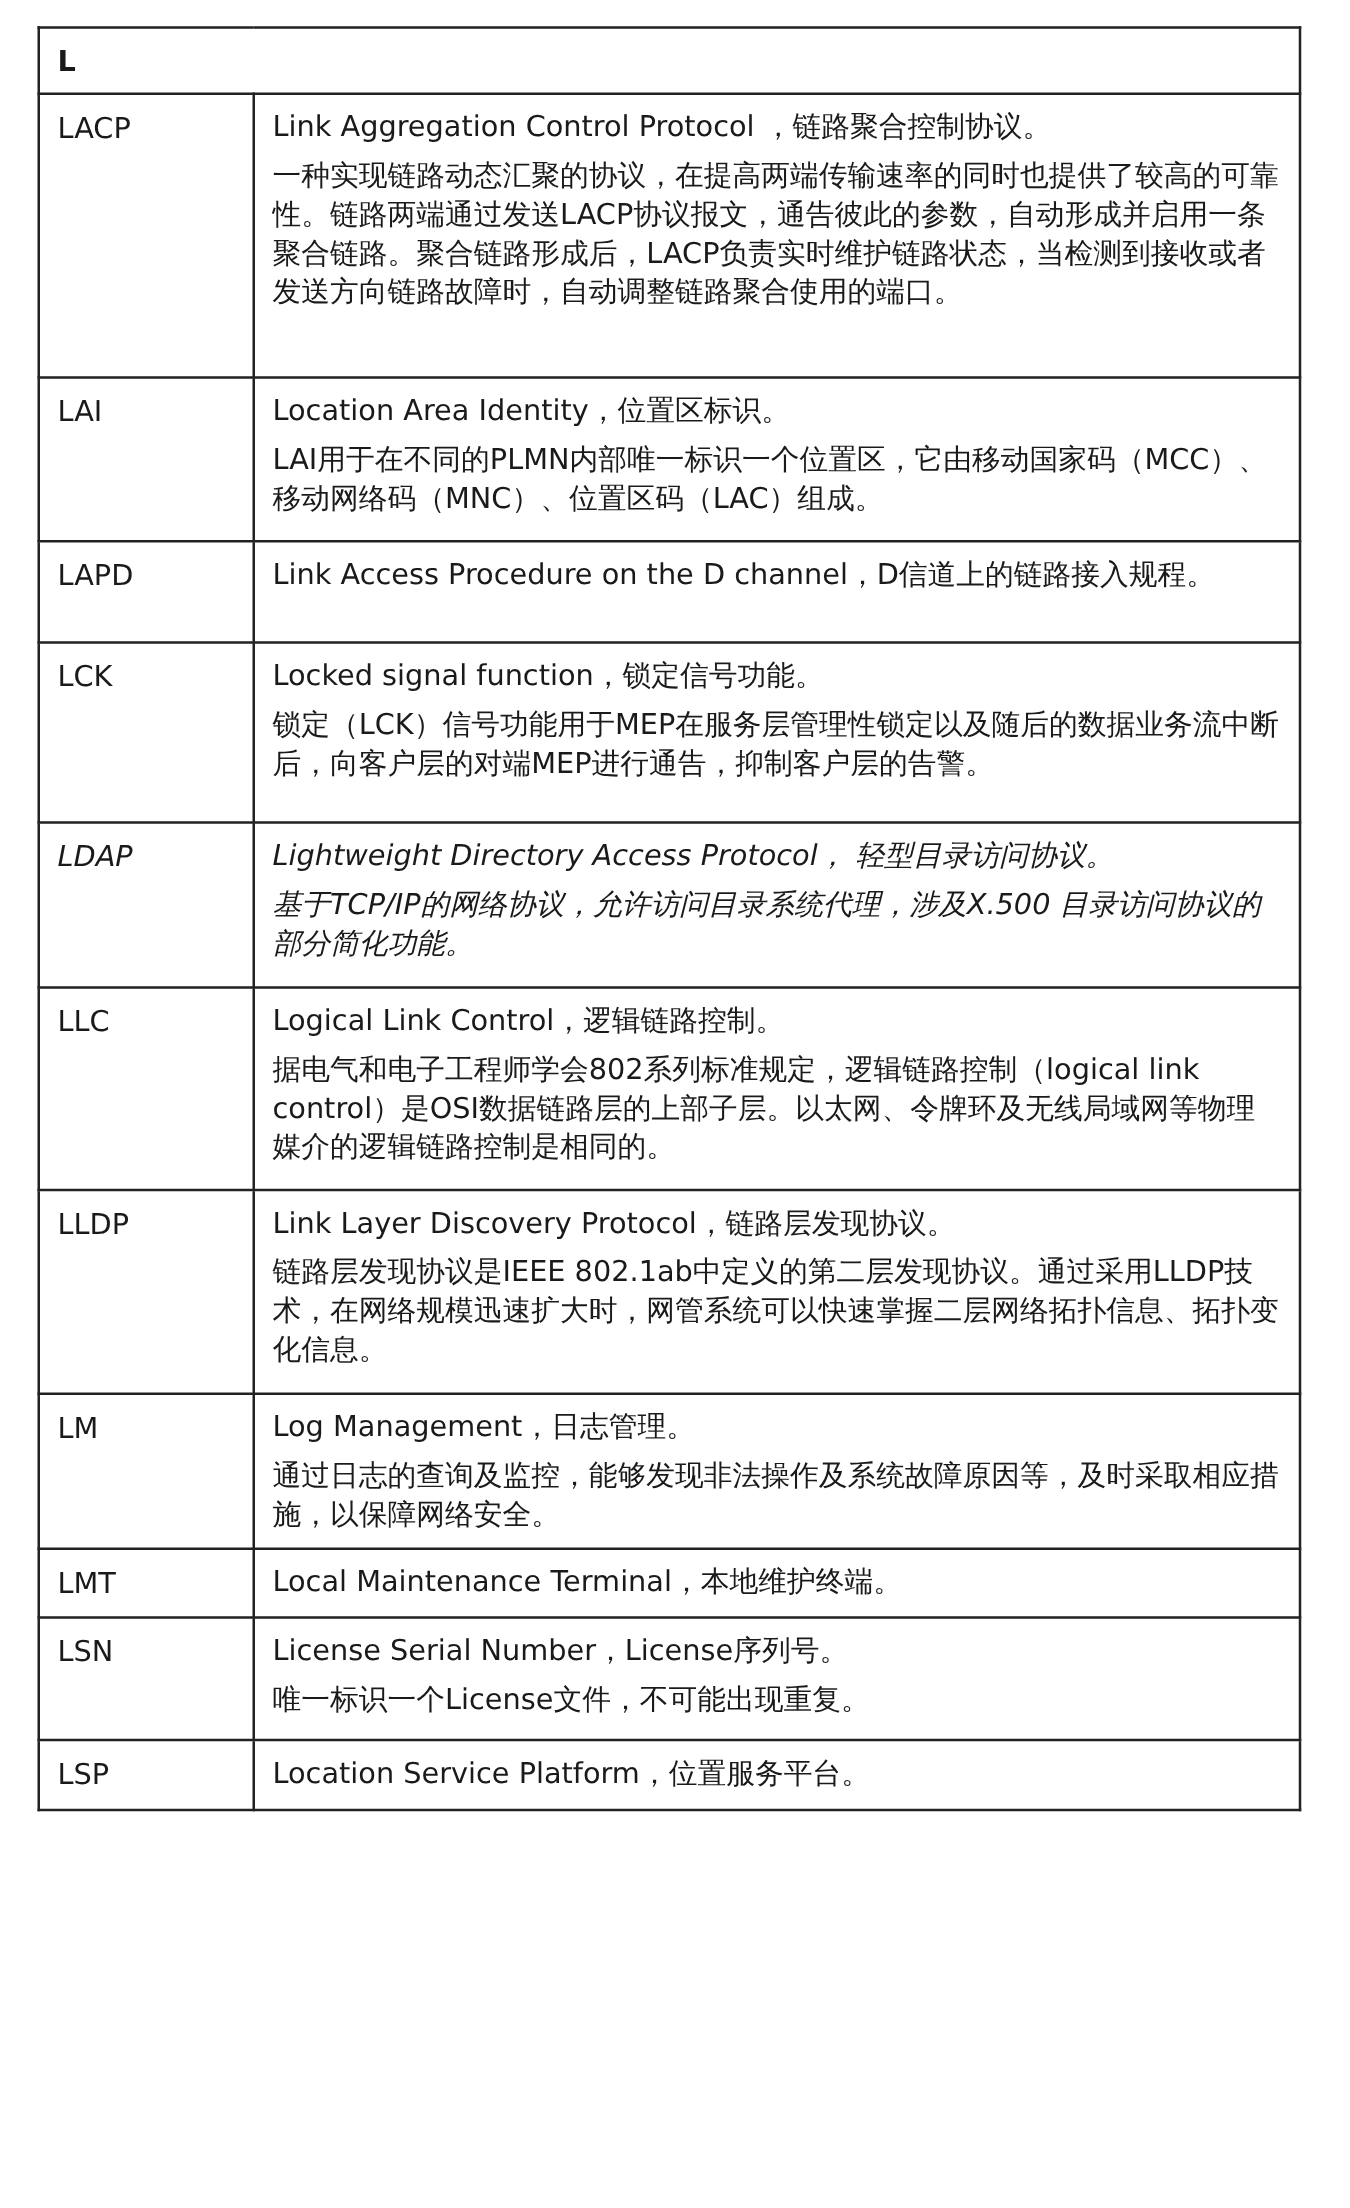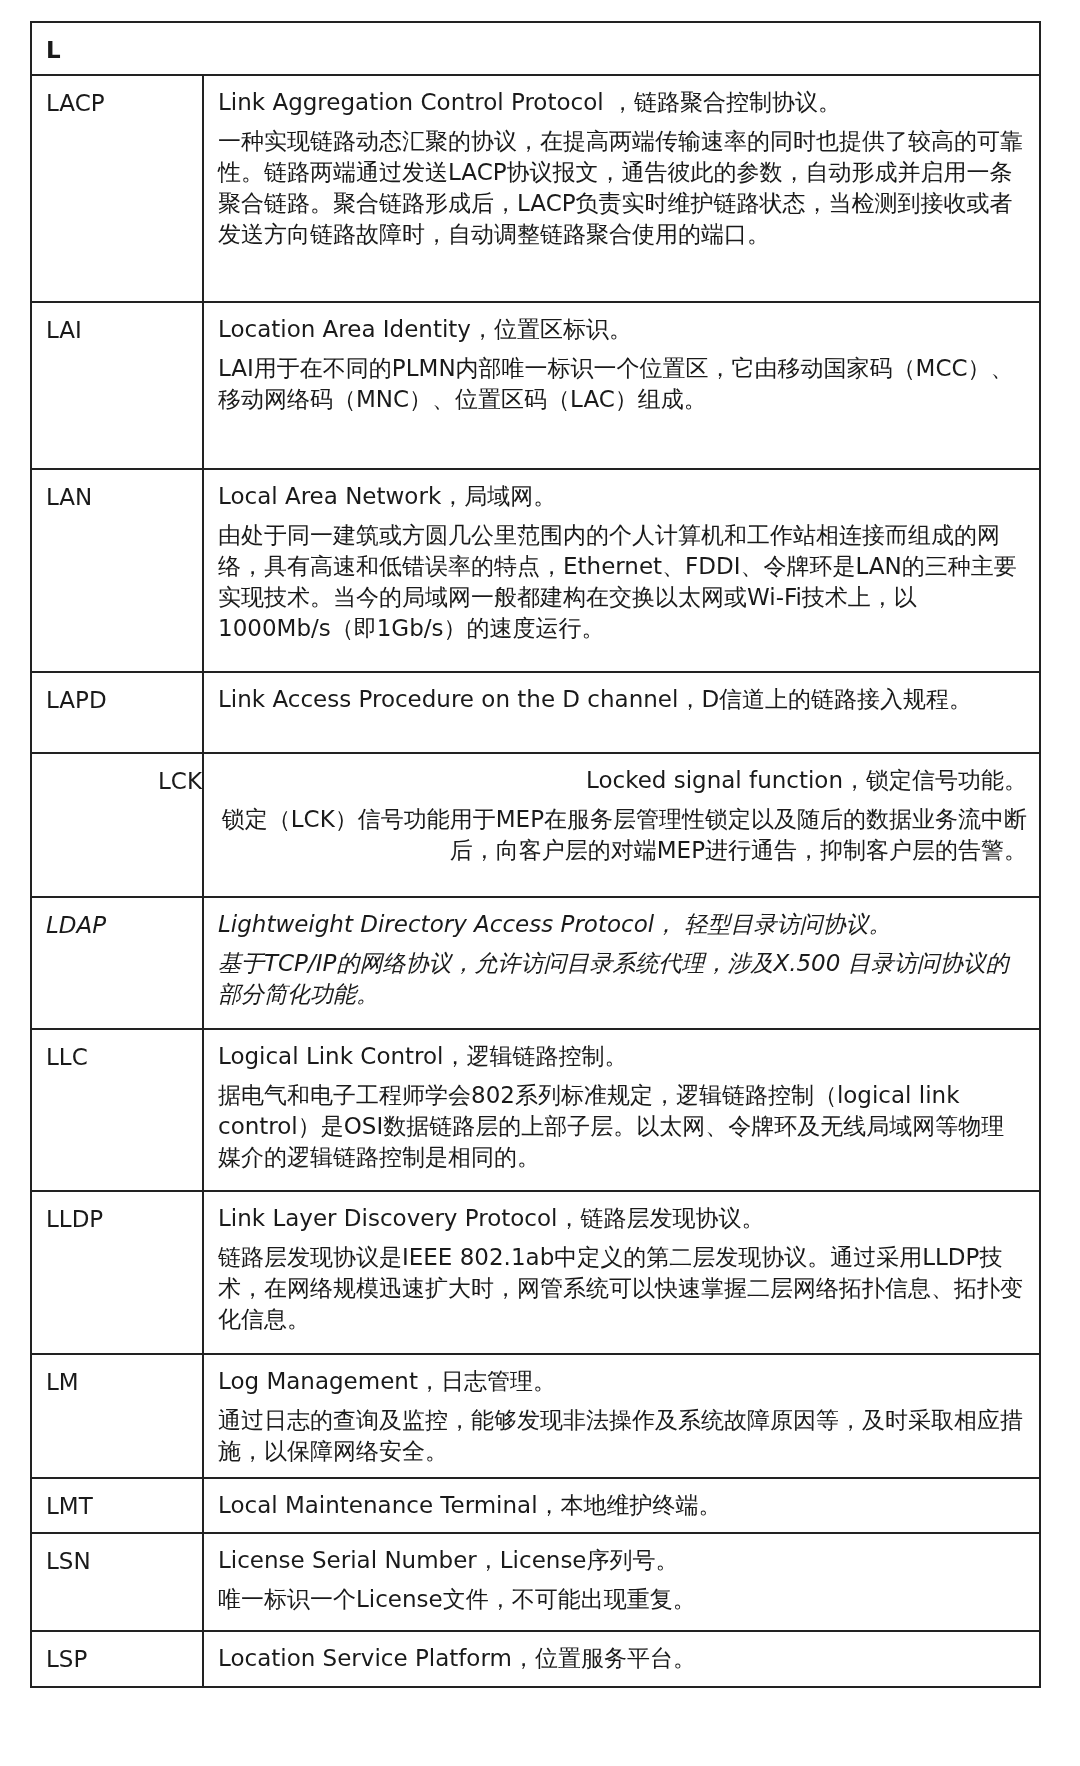--- a/index.html
+++ b/index.html
@@ -28,42 +28,35 @@
     <tr>
       <td colspan="2" class="header-cell">L</td>
     </tr>
   <tr style="height: 227px;">
     <td class="term-cell">LACP</td>
     <td class="def-cell">
       <p class="def-title">Link Aggregation Control Protocol ，链路聚合控制协议。</p>
       <p class="def-desc">一种实现链路动态汇聚的协议，在提高两端传输速率的同时也提供了较高的可靠性。链路两端通过发送LACP协议报文，通告彼此的参数，自动形成并启用一条聚合链路。聚合链路形成后，LACP负责实时维护链路状态，当检测到接收或者发送方向链路故障时，自动调整链路聚合使用的端口。</p>
     </td>
   </tr>
-      <tr style="height: 167px;">
+      <tr style="height: 131px;">
     <td class="term-cell">LAI</td>
     <td class="def-cell">
       <p class="def-title">Location Area Identity，位置区标识。</p>
       <p class="def-desc">LAI用于在不同的PLMN内部唯一标识一个位置区，它由移动国家码（MCC）、移动网络码（MNC）、位置区码（LAC）组成。</p>
-    </td>
-  </tr>
-      <tr style="height: 203px;">
-    <td class="term-cell">LAN</td>
-    <td class="def-cell">
-      <p class="def-title">Local Area Network，局域网。</p>
-      <p class="def-desc">由处于同一建筑或方圆几公里范围内的个人计算机和工作站相连接而组成的网络，具有高速和低错误率的特点，Ethernet、FDDI、令牌环是LAN的三种主要实现技术。当今的局域网一般都建构在交换以太网或Wi-Fi技术上，以1000Mb/s（即1Gb/s）的速度运行。</p>
     </td>
   </tr>
       <tr style="height: 81px;">
     <td class="term-cell">LAPD</td>
     <td class="def-cell">
       <p class="def-title">Link Access Procedure on the D channel，D信道上的链路接入规程。</p>
 
     </td>
   </tr>
-      <tr style="height: 144px; text-align: right;">
+      <tr style="height: 144px;">
     <td class="term-cell">LCK</td>
     <td class="def-cell">
       <p class="def-title">Locked signal function，锁定信号功能。</p>
       <p class="def-desc">锁定（LCK）信号功能用于MEP在服务层管理性锁定以及随后的数据业务流中断后，向客户层的对端MEP进行通告，抑制客户层的告警。</p>
     </td>
   </tr>
       <tr style="height: 132px; font-style: italic;">
     <td class="term-cell">LDAP</td>
     <td class="def-cell">
       <p class="def-title">Lightweight Directory Access Protocol， 轻型目录访问协议。</p>

